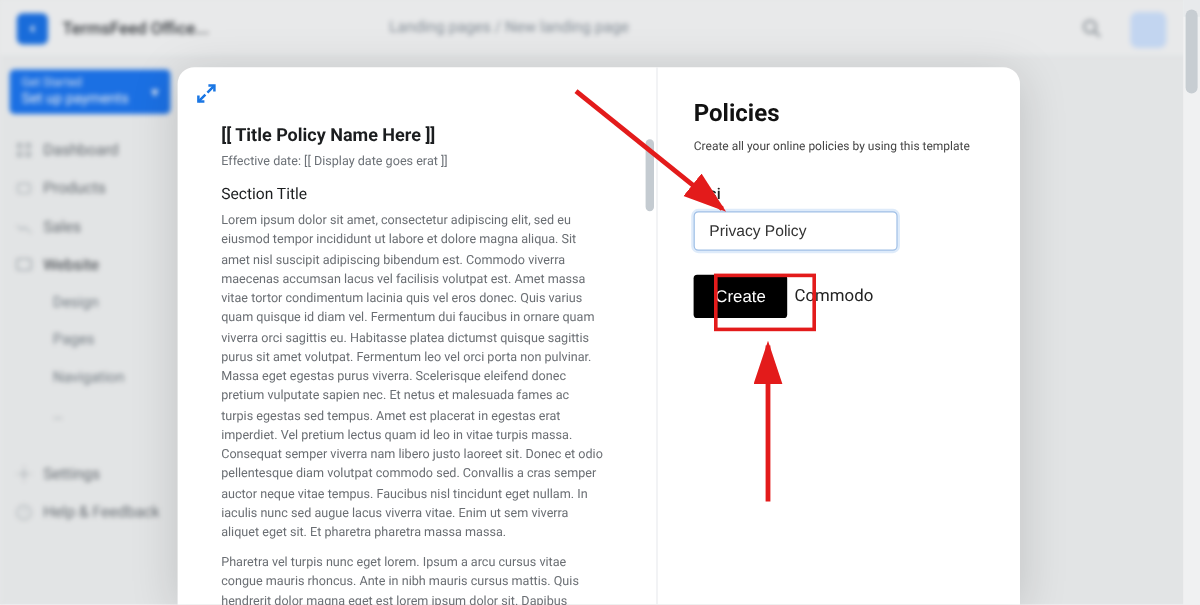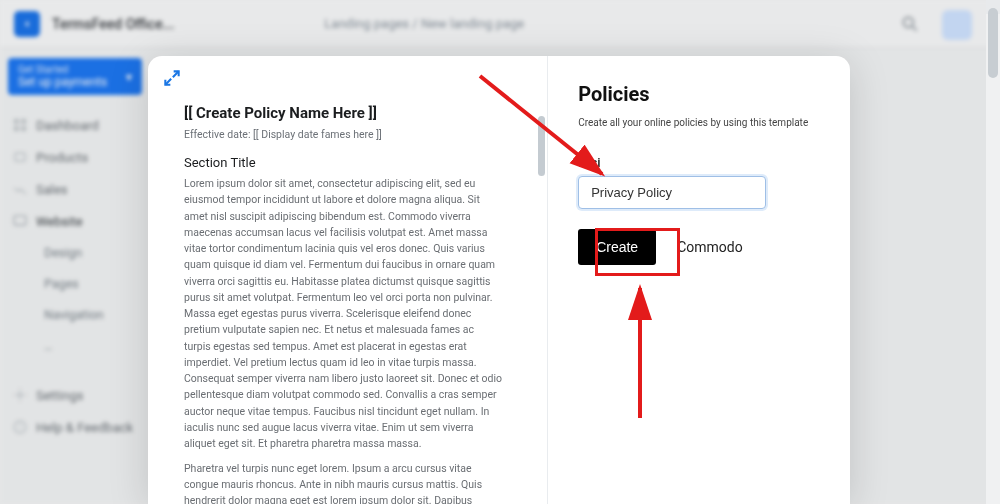--- a/index.html
+++ b/index.html
@@ -77,25 +77,25 @@
     background:#c4cbd1;
   }
 
   .form {
     flex:1; padding: 26px 40px 20px 30px; position:relative;
   }
   .form h1 { font-size:20px; font-weight:700; color:#111; margin-bottom:10px; }
   .form .desc { font-size:10px; color:#444; line-height:1.45; margin-bottom:24px; max-width:260px; }
   .form label { display:block; font-size:13px; font-weight:500; color:#222; margin-bottom:6px; }
   .form .title-input {
-    width: 188px; padding: 8px 12px; font-size:13px; border:1px solid #9fbfe6;
+    width: 170px; padding: 8px 12px; font-size:13px; border:1px solid #9fbfe6;
     border-radius:4px; outline:none; color:#333;
     box-shadow: 0 0 0 2px rgba(73,144,226,0.18);
   }
-  .form .actions { margin-top:20px; display:flex; align-items:center; gap:21px; }
+  .form .actions { margin-top:20px; display:flex; align-items:center; gap:6px; }
   .form .create-btn {
     background:#000; color:#fff; border:none; padding:10px 18px; font-size:14px;
     border-radius:3px; cursor:pointer; font-weight:500;
   }
   .form .cancel-link {
     color:#222; font-size:14px; cursor:pointer;
   }
 
   
   .anno { position:absolute; pointer-events:none; }
@@ -208,22 +208,22 @@
 
 <div class="dialog">
   <div class="preview">
     <div class="corner">
       <svg viewBox="0 0 24 24">
           <path d="M4 14v6h6M20 10V4h-6" fill="none" stroke="#1b77e4" stroke-width="2.5"></path>
           <path d="M4 20l7-7M20 4l-7 7" stroke="#1b77e4" stroke-width="2.5"></path>
         </svg>
     </div>
     <div class="preview-scroll">
-      <h2>[[ Create Policy Name Here ]]</h2>
-      <div class="eff">Effective date: [[ Display date fames here ]]</div>
+      <h2>[[ Title Policy Name Here ]]</h2>
+      <div class="eff">Effective date: [[ Display date goes erat ]]</div>
       <h3>Section Title</h3>
       <p>Lorem ipsum dolor sit amet, consectetur adipiscing elit, sed eu eiusmod tempor incididunt ut labore et dolore magna aliqua. Sit amet nisl suscipit adipiscing bibendum est. Commodo viverra maecenas accumsan lacus vel facilisis volutpat est. Amet massa vitae tortor condimentum lacinia quis vel eros donec. Quis varius quam quisque id diam vel. Fermentum dui faucibus in ornare quam viverra orci sagittis eu. Habitasse platea dictumst quisque sagittis purus sit amet volutpat. Fermentum leo vel orci porta non pulvinar. Massa eget egestas purus viverra. Scelerisque eleifend donec pretium vulputate sapien nec. Et netus et malesuada fames ac turpis egestas sed tempus. Amet est placerat in egestas erat imperdiet. Vel pretium lectus quam id leo in vitae turpis massa. Consequat semper viverra nam libero justo laoreet sit. Donec et odio pellentesque diam volutpat commodo sed. Convallis a cras semper auctor neque vitae tempus. Faucibus nisl tincidunt eget nullam. In iaculis nunc sed augue lacus viverra vitae. Enim ut sem viverra aliquet eget sit. Et pharetra pharetra massa massa.</p>
       <p>Pharetra vel turpis nunc eget lorem. Ipsum a arcu cursus vitae congue mauris rhoncus. Ante in nibh mauris cursus mattis. Quis hendrerit dolor magna eget est lorem ipsum dolor sit. Dapibus ultrices in iaculis nunc sed augue lacus viverra vitae. Amet consectetur adipiscing elit ut aliquam purus sit amet luctus. Sed libero enim sed faucibus turpis in eu. Molestie a odio pellentesque diam volutpat commodo. In fermentum et sollicitudin ac orci phasellus egestas tellus rutrum. Adipiscing commodo elit at imperdiet dui. Donec ultrices tincidunt arcu non. Ipsum dolor sit amet consectetur adipiscing elit ut aliquam. Ornare arcu odio ut sem nulla pharetra diam sit. Quam id leo in vitae turpis massa. Vulputate ut pharetra sit amet aliquam id. In est ante in nibh mauris cursus mattis molestie. Ultricies lacus sed turpis tincidunt id aliquet risus feugiat in. Odio morbi quis commodo odio. Lectus vestibulum mattis ullamcorper velit sed ullamcorper morbi. Luctus venenatis lectus magna fringilla urna porttitor rhoncus dolor purus. Nisi scelerisque eu ultrices vitae auctor eu. Amet consectetur adipiscing elit pellentesque habitant morbi tristique senectus et. In est ante in nibh mauris cursus mattis molestie. In aliquam sem fringilla ut morbi tincidunt. Aliquet nec ullamcorper sit amet risus nullam eget felis eget. Molestie at elementum eu facilisis sed odio morbi quis commodo. Lobortis venenatis lectus magna fringilla urna porttitor rhoncus dolor purus. Condimentum lacinia quis vel eros donec ac odio. Duis ultrices nisl eget pharetra. Cursus sed viverra sollicitudin nec habitasse platea. Et faucibus pulvinar elementum integer enim neque. Tortor id aliquet lectus proin nibh nisl.</p>
 
     </div>
     <div class="scrollbar"></div>
   </div>
 
   <div class="form">
     <h1>Policies</h1>

